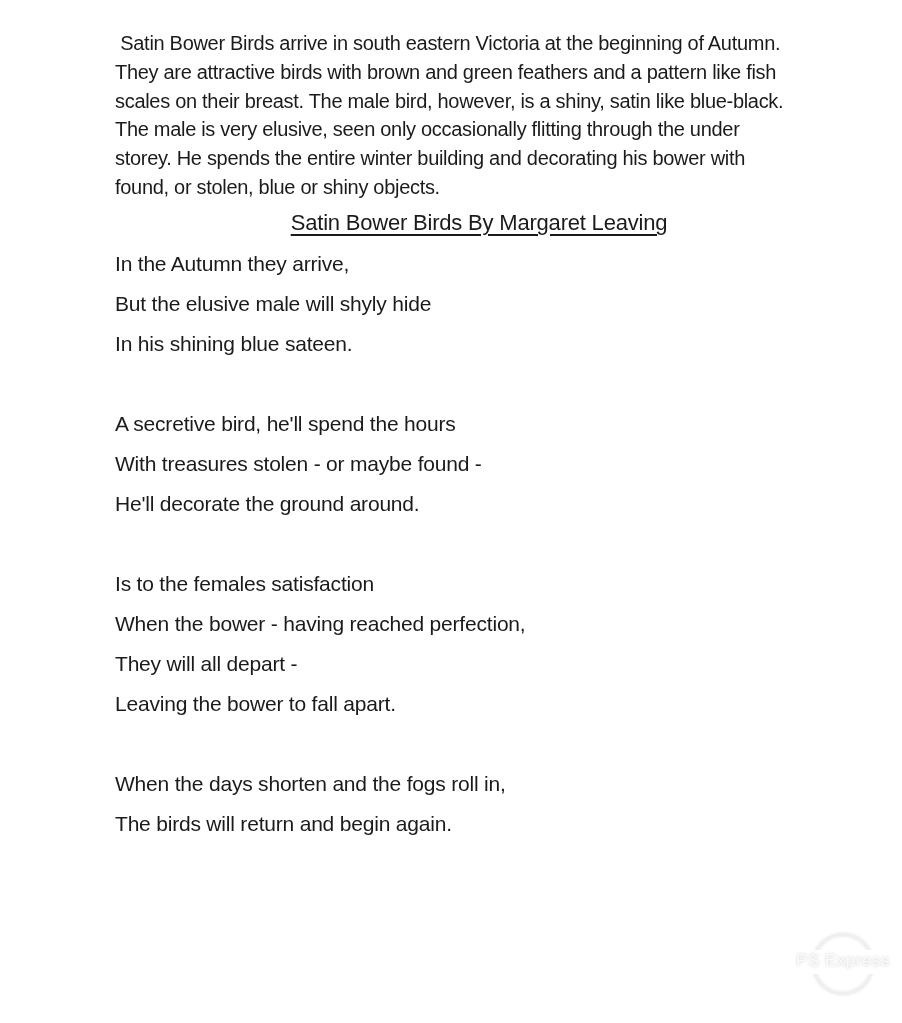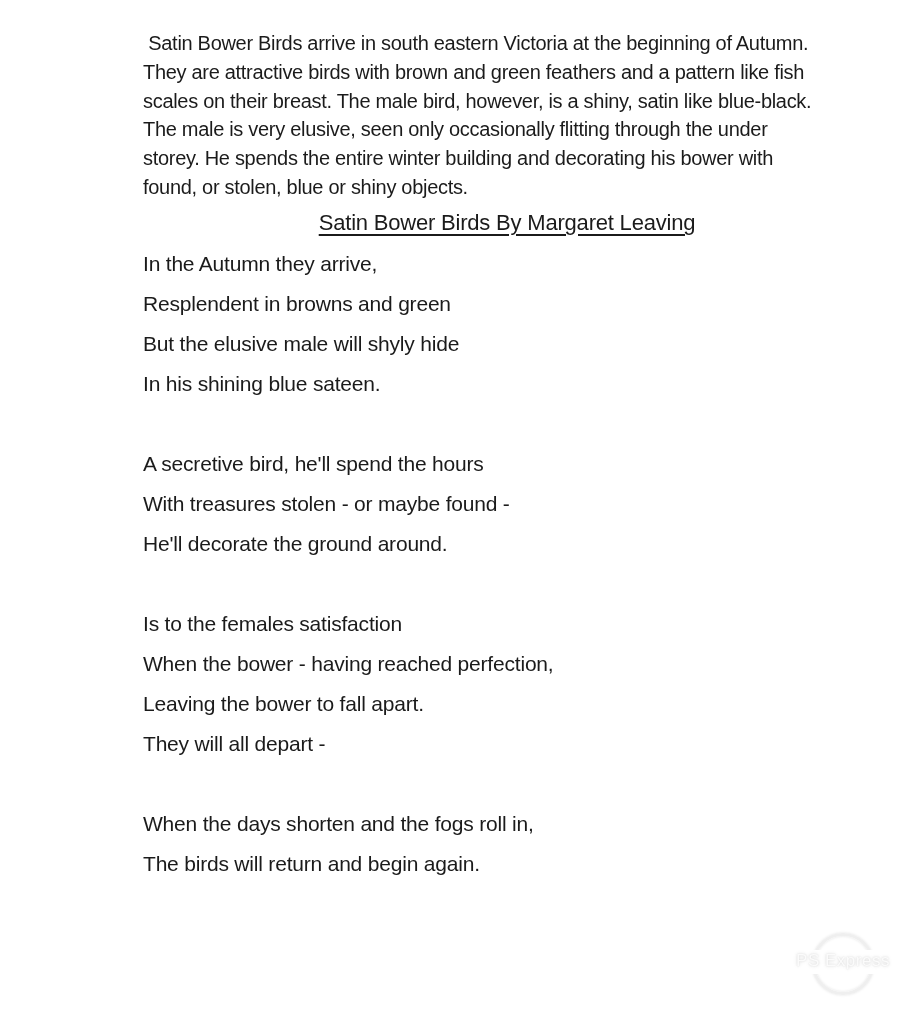--- a/index.html
+++ b/index.html
@@ -13,21 +13,20 @@
     height: 1023px;
     overflow: hidden;
     font-family: "Liberation Sans", sans-serif;
     color: #1b1b1b;
   }
   .content {
     position: absolute;
     left: 115px;
     top: 29px;
     width: 728px;
-    margin-left: 28px;
   }
   .para-line {
     font-size: 20px;
     line-height: 28.8px;
     letter-spacing: -0.3px;
     white-space: pre;
   }
   .title-row {
     height: 42px;
     display: flex;
@@ -105,40 +104,39 @@
   </div>
 
   <div class="title-row">
     <span class="poem-title">Satin Bower Birds By Margaret Leaving</span>
   </div>
 
   <div>
 
     <div>
       <div class="poem-line">In the Autumn they arrive,</div>
-      <div class="poem-line">Resplendent in browns and green</div>
       <div class="poem-line">But the elusive male will shyly hide</div>
       <div class="poem-line">In his shining blue sateen.</div>
     </div>
 
     <div class="stanza-gap"></div>
 
     <div>
       <div class="poem-line">A secretive bird, he'll spend the hours</div>
       <div class="poem-line">With treasures stolen - or maybe found -</div>
       <div class="poem-line">He'll decorate the ground around.</div>
     </div>
 
     <div class="stanza-gap"></div>
 
     <div>
       <div class="poem-line">Is to the females satisfaction</div>
       <div class="poem-line">When the bower - having reached perfection,</div>
+      <div class="poem-line">They will all depart -</div>
       <div class="poem-line">Leaving the bower to fall apart.</div>
-      <div class="poem-line">They will all depart -</div>
     </div>
 
     <div class="stanza-gap"></div>
 
     <div>
       <div class="poem-line">When the days shorten and the fogs roll in,</div>
       <div class="poem-line">The birds will return and begin again.</div>
     </div>
 
   </div>

